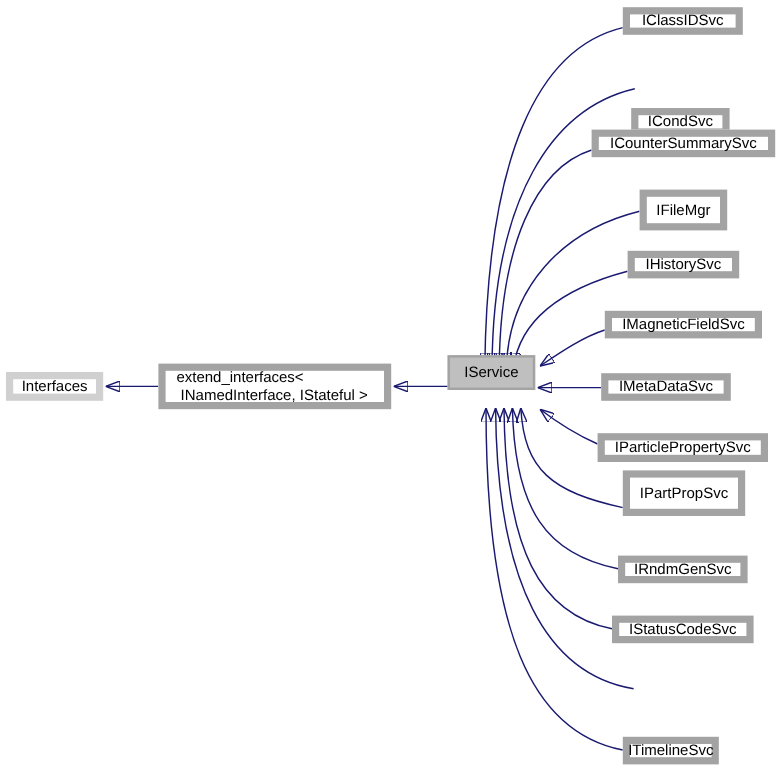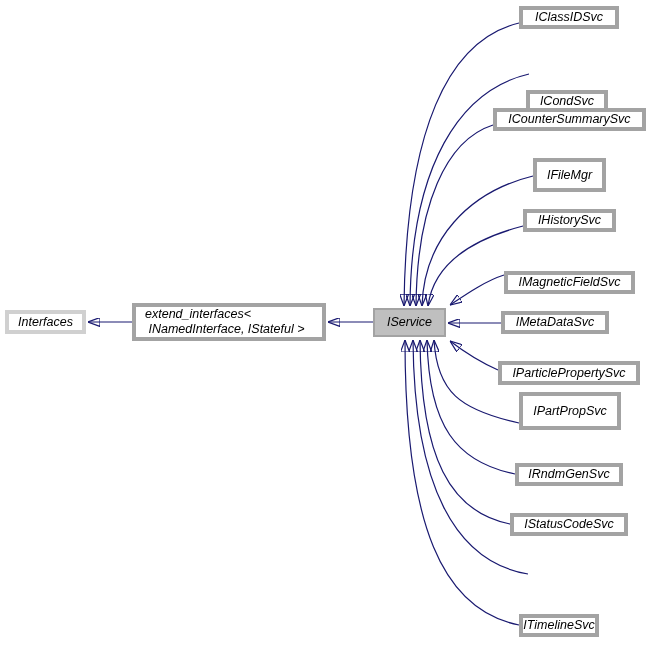--- a/index.html
+++ b/index.html
@@ -16,27 +16,26 @@
   #edges {
     position: absolute;
     left: 0; top: 0;
     width: 651px; height: 645px;
   }
   #edges path { fill: none; stroke: #191970; stroke-width: 1.2px; }
   .node {
     position: absolute;
     box-sizing: border-box;
     background: #ffffff;
-    border: 4px solid #a3a3a3;
+    border: 6px solid #a3a3a3;
     display: flex;
     align-items: center;
     justify-content: center;
     white-space: pre;
     line-height: 15px;
-    font-style: italic;
   }
   .node.focus {
     background: #bfbfbf;
     border-width: 2px;
   }
   .node.muted {
     border-color: #d0d0d0;
   }
   .node.multiline {
     justify-content: flex-start;
@@ -70,28 +69,28 @@
     <path d="M 510,524 C 450,512 421,458 420,340" marker-end="url(#arrow)"></path>
     <path d="M 528,574 C 456,562 414,487 413,340" marker-end="url(#arrow)"></path>
     <path d="M 519,625 C 443,610 405,527 405,340" marker-end="url(#arrow)"></path>
   </svg>
 
   <div class="node multiline" style="left:132px; top:303px; width:194px; height:38px;">extend_interfaces&lt;
  INamedInterface, IStateful &gt;</div>
 
   <div class="node muted" style="left:5px; top:310px; width:81px; height:24px;">Interfaces</div>
 
-  <div class="node focus" style="left:373px; top:308px; width:73px; height:29px;">IService</div>
+  <div class="node focus" style="left:373px; top:296px; width:73px; height:29px;">IService</div>
 
   <div class="node" style="left:519px; top:6px;   width:100px; height:23px;">IClassIDSvc</div>
   <div class="node" style="left:526px; top:57px;  width:82px;  height:23px;margin-top:33px;">ICondSvc</div>
   <div class="node" style="left:493px; top:108px; width:153px; height:23px;">ICounterSummarySvc</div>
   <div class="node" style="left:533px; top:158px; width:73px;  height:34px;">IFileMgr</div>
   <div class="node" style="left:523px; top:209px; width:93px;  height:23px;">IHistorySvc</div>
-  <div class="node" style="left:504px; top:271px; width:131px; height:23px;">IMagneticFieldSvc</div>
+  <div class="node" style="left:504px; top:259px; width:131px; height:23px;">IMagneticFieldSvc</div>
   <div class="node" style="left:501px; top:311px; width:108px; height:23px;">IMetaDataSvc</div>
   <div class="node" style="left:498px; top:361px; width:142px; height:24px;">IParticlePropertySvc</div>
   <div class="node" style="left:519px; top:392px; width:102px; height:38px;">IPartPropSvc</div>
   <div class="node" style="left:515px; top:463px; width:108px; height:23px;">IRndmGenSvc</div>
   <div class="node" style="left:510px; top:513px; width:118px; height:23px;">IStatusCodeSvc</div>
   <div class="node" style="left:519px; top:614px; width:80px; height:23px;">ITimelineSvc</div>
 
 </div>
 
 </body></html>

